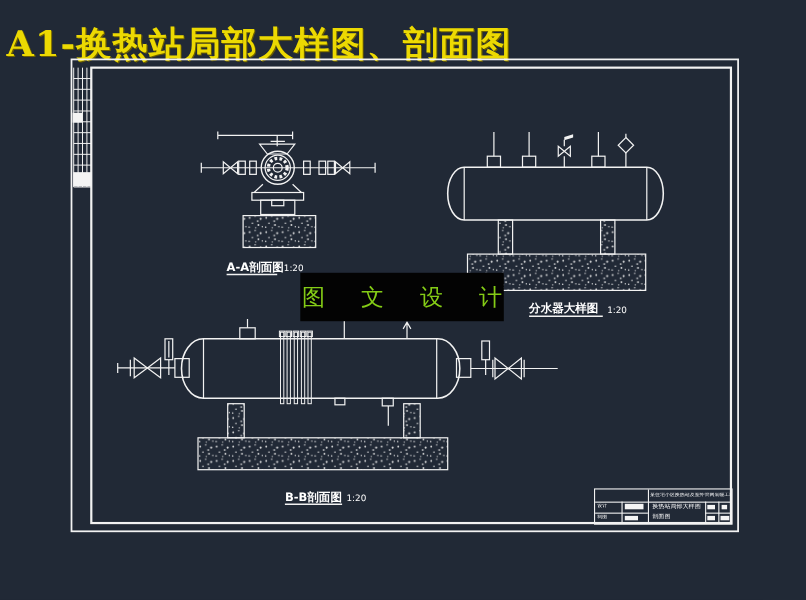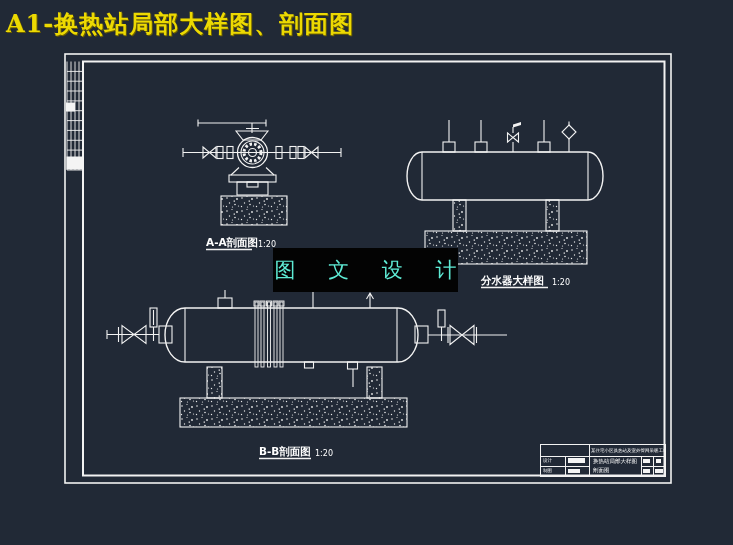--- a/index.html
+++ b/index.html
@@ -1,23 +1,23 @@
 <!DOCTYPE html>
 <html><head>
 <meta charset="utf-8">
 <style>
   html,body{margin:0;padding:0;background:#212936;}
   .canvas{position:relative;width:733px;height:545px;background:#212936;overflow:hidden;
           font-family:"Liberation Sans",sans-serif;}
-  .page-title{position:absolute;left:6px;top:8px;font-family:"DejaVu Serif",serif;
-              font-weight:bold;font-size:24px;letter-spacing:1px;color:#ecd902;
+  .page-title{position:absolute;left:6px;top:19px;font-family:"DejaVu Serif",serif;
+              font-weight:bold;font-size:32px;letter-spacing:1px;color:#ecd902;
               text-shadow:1px 1px 0 #6b5e00;white-space:nowrap;}
   .drawing-svg{position:absolute;left:0;top:0;}
   .watermark{position:absolute;left:273px;top:248px;width:185px;height:44px;background:#030303;
-             display:flex;align-items:center;justify-content:center;color:#5eead4;
+             display:flex;align-items:center;justify-content:center;color:#84cc16;
              font-family:"DejaVu Serif",serif;font-size:21px;letter-spacing:13px;text-indent:13px;
              white-space:nowrap;}
   
   .tb{position:absolute;left:540px;top:444px;width:124px;height:31px;border:1px solid #f2f2f2;
       color:#fff;}
   .tb .ln{position:absolute;background:#f2f2f2;}
   .tb .txt{position:absolute;white-space:nowrap;overflow:hidden;color:#fff;
            font-family:"DejaVu Sans",sans-serif;}
   .tb .blob{position:absolute;background:#f4f4f4;}
   .t45{font-size:4.5px;line-height:5px;}

